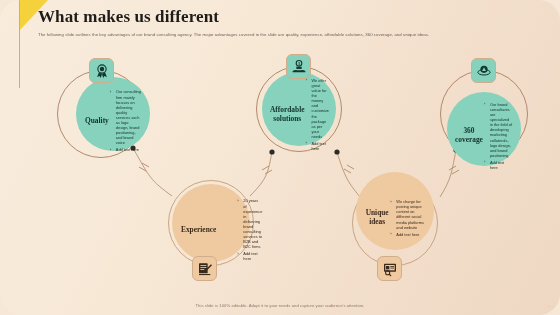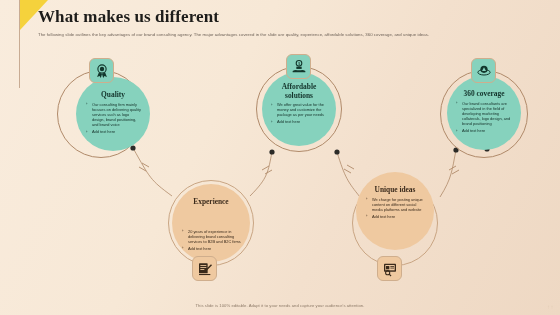--- a/index.html
+++ b/index.html
@@ -12,20 +12,21 @@
     overflow: hidden;
     font-family: "Liberation Sans", sans-serif;
     background: #f6e7d7;
   }
   #slide {
     position: relative;
     width: 560px;
     height: 315px;
     background: linear-gradient(118deg, #f9ecdd 0%, #f7e8d6 38%, #f3e0cd 62%, #eed8c3 100%);
     overflow: hidden;
+    border-radius: 21px;
   }
 
   
   .flag-wrap {
     position: absolute;
     left: 17px;
     top: 0;
     width: 34px;
     height: 88px;
   }
@@ -77,21 +78,21 @@
     width: 560px;
     height: 315px;
   }
 
   
   .node {
     position: absolute;
     border-radius: 50%;
     box-sizing: border-box;
     display: flex;
-    flex-direction: column;
+    flex-direction: row;
     align-items: center;
   }
   .node.teal {
     background: #86d2bd;
   }
   .node.tan {
     background: #efc9a0;
   }
   .ring {
     position: absolute;
@@ -254,21 +255,21 @@
   <div class="icon-chip teal" style="left:286px; top:54px;">
     <svg width="16" height="16" viewBox="0 0 24 24">
       <circle cx="12" cy="6.5" r="4.2" fill="none" stroke="#12372c" stroke-width="1.6"></circle>
       <text x="12" y="9" font-size="6" text-anchor="middle" fill="#12372c" font-family="Liberation Sans, sans-serif">$</text>
       <rect x="8" y="11.5" width="8" height="3.4" fill="#12372c"></rect>
       <path d="M2.5 18 C 6 15.5, 9 17, 12 17 C 15 17, 18 15.5, 21.5 18 L 21.5 20 L 2.5 20 Z" fill="#12372c"></path>
     </svg>
   </div>
 
   <div class="ring" style="left:440px; top:70px; width:88px; height:88px;"></div>
-  <div class="node teal" style="left:447px; top:76px; width:74px; height:74px; padding:14px 8px 0 8px;">
+  <div class="node teal" style="left:447px; top:92px; width:74px; height:74px; padding:14px 8px 0 8px;">
     <div class="node-title">360 coverage</div>
     <ul class="bullets">
       <li>Our brand consultants are specialized in the field of developing marketing collaterals, logo design, and brand positioning</li>
       <li>Add text here</li>
     </ul>
   </div>
   <div class="icon-chip teal" style="left:471px; top:58px;">
     <svg width="16" height="16" viewBox="0 0 24 24">
       <ellipse cx="12" cy="14" rx="9.2" ry="4" fill="none" stroke="#12372c" stroke-width="1.5"></ellipse>
       <circle cx="12" cy="9.5" r="5.4" fill="#12372c"></circle>

